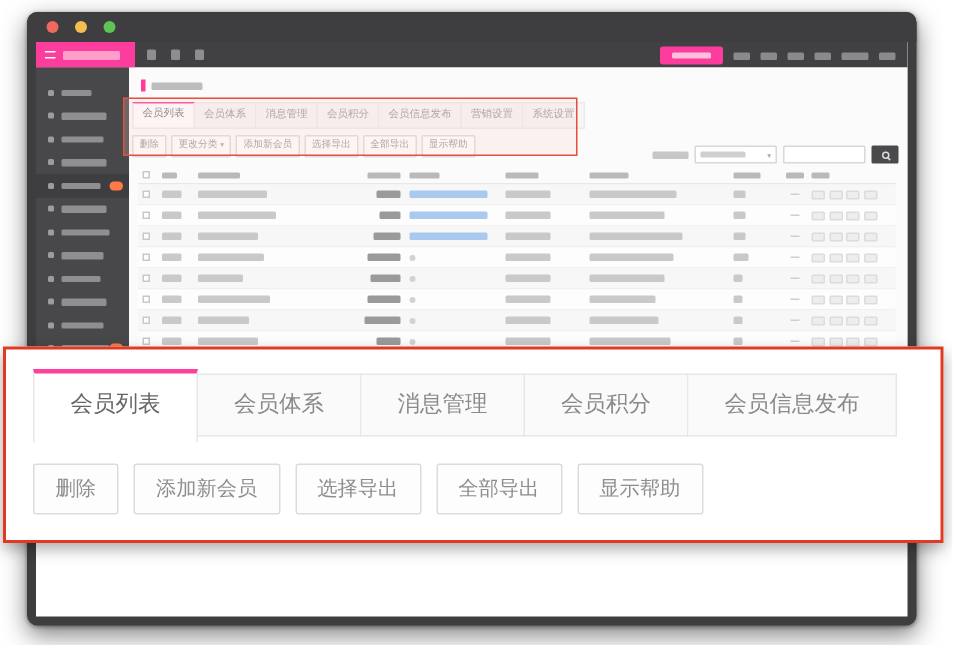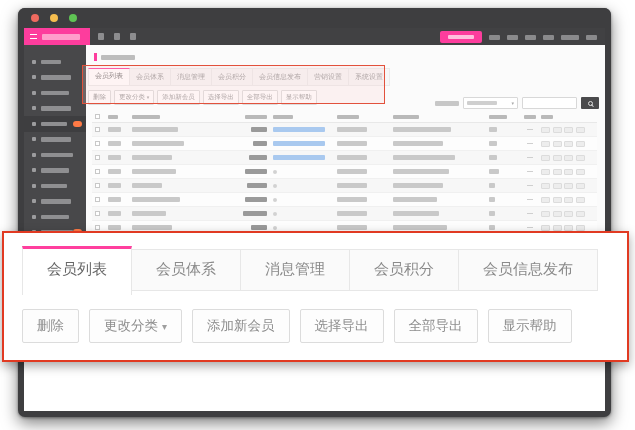--- a/index.html
+++ b/index.html
@@ -590,21 +590,20 @@
   <div class="magnifier">
     <div class="tabs-lg">
       <div class="tab-lg active">会员列表</div>
       <div class="tab-lg">会员体系</div>
       <div class="tab-lg">消息管理</div>
       <div class="tab-lg">会员积分</div>
       <div class="tab-lg">会员信息发布</div>
     </div>
     <div class="btns-lg">
       <div class="btn-lg">删除</div>
-      <div class="btn-lg"><span>更改分类</span><span class="caret">▾</span></div>
       <div class="btn-lg">添加新会员</div>
       <div class="btn-lg">选择导出</div>
       <div class="btn-lg">全部导出</div>
       <div class="btn-lg">显示帮助</div>
     </div>
   </div>
 
 </div>
 
 </body></html>

